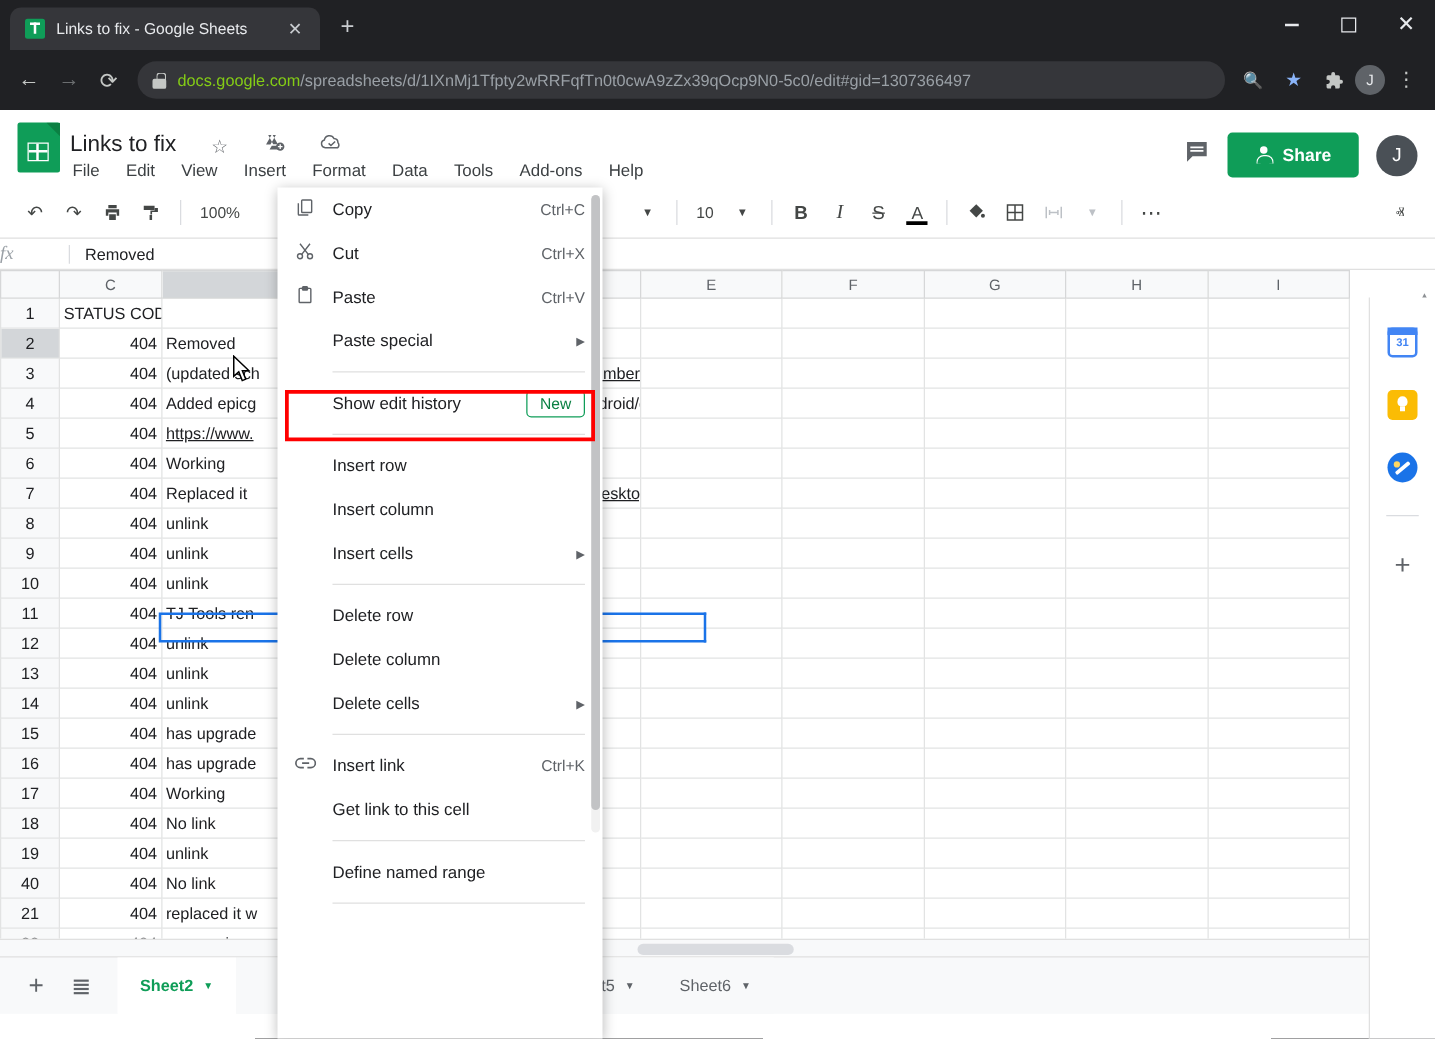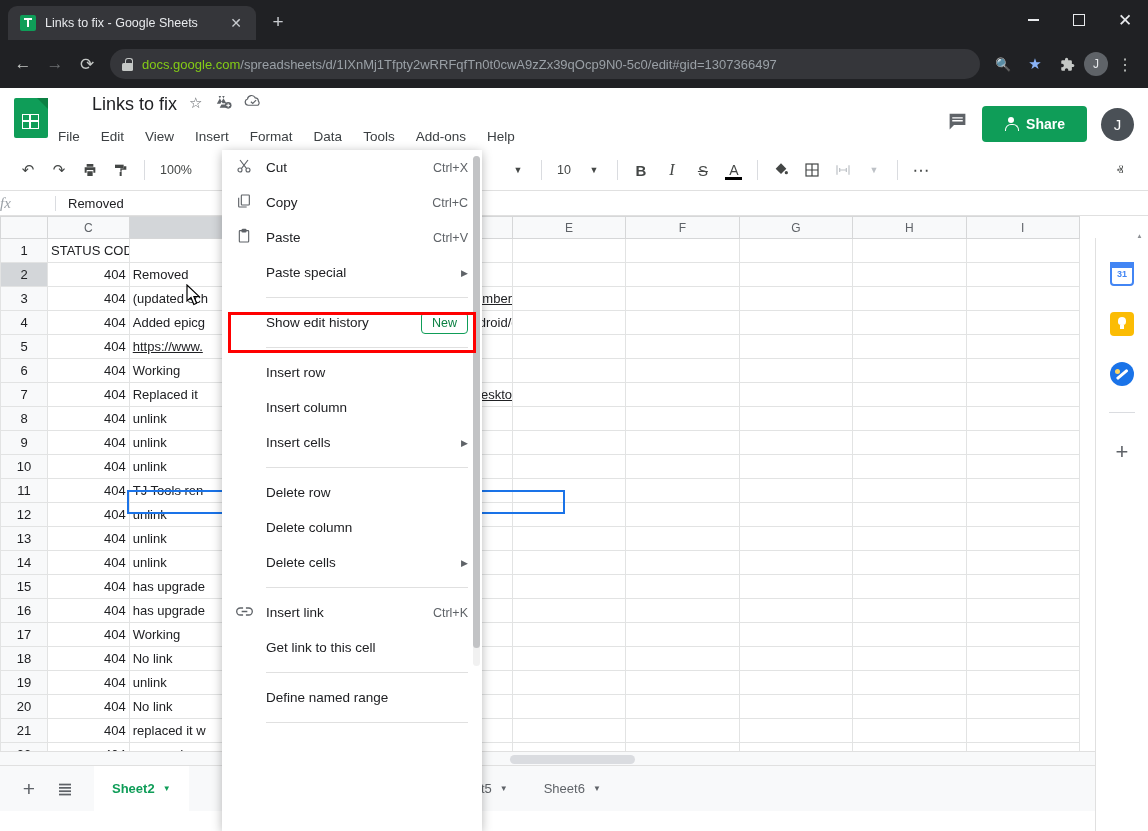--- a/index.html
+++ b/index.html
@@ -119,21 +119,21 @@
     position: absolute; left: 8px; top: 16px; width: 17px; height: 15px;
     border: 1.6px solid #fff;
   }
   .sheets-logo .grid::before {
     content:""; position:absolute; left:0; top:5px; width:100%; height:1.6px; background:#fff;
   }
   .sheets-logo .grid::after {
     content:""; position:absolute; left:6px; top:0; width:1.6px; height:100%; background:#fff;
   }
   .titlearea { flex: 1; min-width: 0; }
-  .titlerow { display: flex; align-items: flex-start; gap: 12px; height: 32px; margin-left: 36px; }
+  .titlerow { display: flex; align-items: flex-end; gap: 28px; height: 32px; }
   .doctitle { font-size: 18px; color: #202124; font-family: "Liberation Sans", sans-serif; }
   .titleicon { color: #5f6368; font-size: 15px; }
   .menurow { display: flex; gap: 17px; font-size: 13.5px; color: #3c4043; padding-top: 2px; }
   .menurow span { padding: 1px 2px; }
   .headerright { display: flex; align-items: center; gap: 14px; padding-top: 4px; }
   .comment-icon { color: #5f6368; font-size: 19px; }
   .share-btn {
     background: #0f9d58; color: #ffffff; border-radius: 4px; height: 36px;
     display: flex; align-items: center; gap: 8px; padding: 0 22px;
     font-size: 14px; font-weight: bold;
@@ -732,21 +732,21 @@
               <td class="num">404</td>
               <td class="plain">unlink</td>
               <td class="plain"></td>
               <td></td>
               <td></td>
               <td></td>
               <td></td>
               <td></td>
             </tr>
             <tr>
-              <th class="rowhdr">20</th>
+              <th class="rowhdr">40</th>
               <td class="num">404</td>
               <td class="plain">No link</td>
               <td class="plain"></td>
               <td></td>
               <td></td>
               <td></td>
               <td></td>
               <td></td>
             </tr>
             <tr>
@@ -827,37 +827,37 @@
       <div class="rr-divider"></div>
       <div class="rr-plus">+</div>
     </div>
 
   </div>
 
   <div class="ctxmenu">
     <div id="menu-items">
         <div class="mi">
           <span class="ic"><svg width="16" height="16" viewBox="0 0 24 24" fill="none" stroke="#5f6368" stroke-width="1.7">
+              <rect x="8" y="3" width="12" height="15" rx="1"></rect>
+              <path d="M16 21H5a1 1 0 0 1-1-1V7"></path>
+            </svg></span>
+          <span class="lbl">Copy</span>
+          <span class="acc">Ctrl+C</span>
+        </div>
+        <div class="mi">
+          <span class="ic"><svg width="16" height="16" viewBox="0 0 24 24" fill="none" stroke="#5f6368" stroke-width="1.7">
               <circle cx="6" cy="18" r="3"></circle>
               <circle cx="18" cy="18" r="3"></circle>
               <path d="M8.1 15.8 18 3M15.9 15.8 6 3"></path>
             </svg></span>
           <span class="lbl">Cut</span>
           <span class="acc">Ctrl+X</span>
         </div>
         <div class="mi">
           <span class="ic"><svg width="16" height="16" viewBox="0 0 24 24" fill="none" stroke="#5f6368" stroke-width="1.7">
-              <rect x="8" y="3" width="12" height="15" rx="1"></rect>
-              <path d="M16 21H5a1 1 0 0 1-1-1V7"></path>
-            </svg></span>
-          <span class="lbl">Copy</span>
-          <span class="acc">Ctrl+C</span>
-        </div>
-        <div class="mi">
-          <span class="ic"><svg width="16" height="16" viewBox="0 0 24 24" fill="none" stroke="#5f6368" stroke-width="1.7">
               <rect x="5" y="4" width="14" height="17" rx="1"></rect>
               <rect x="9" y="2" width="6" height="4" rx="1" fill="#5f6368"></rect>
             </svg></span>
           <span class="lbl">Paste</span>
           <span class="acc">Ctrl+V</span>
         </div>
         <div class="mi">
           <span class="ic"></span>
           <span class="lbl">Paste special</span>
           <span class="arrow">▶</span>

